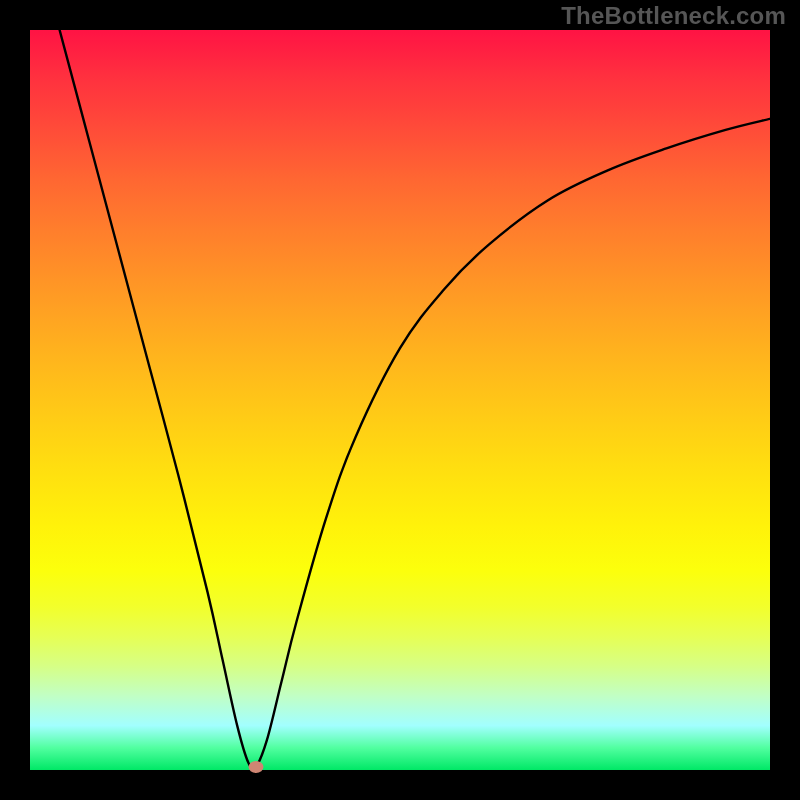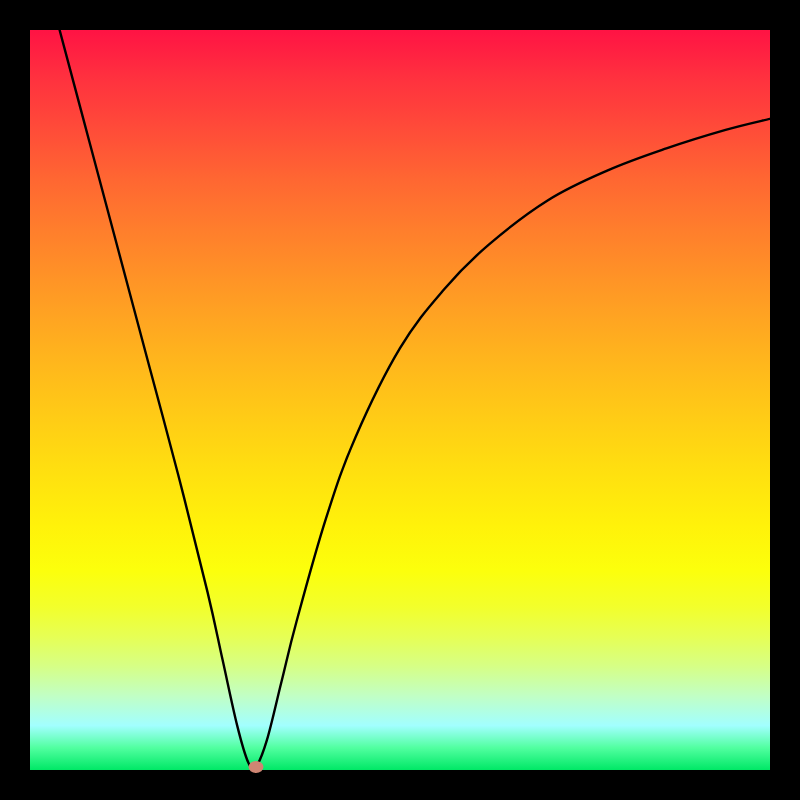--- a/index.html
+++ b/index.html
@@ -60,19 +60,20 @@
     height: 12px;
     border-radius: 50%;
     background: #cf8573;
     transform: translate(-50%, -50%);
   }
 </style>
 </head>
 <body>
 
 <div class="frame">
+  <div class="watermark">TheBottleneck.com</div>
   <div class="plot">
     <svg class="curve" viewBox="0 0 740 740" preserveAspectRatio="none">
       <path id="curve-path" d="M 29.60 0.00 C 34.93 19.98, 48.54 71.04, 59.20 111.00 C 69.86 150.96, 78.14 182.04, 88.80 222.00 C 99.46 261.96, 107.74 293.04, 118.40 333.00 C 129.06 372.96, 137.34 402.71, 148.00 444.00 C 158.66 485.29, 169.61 529.10, 177.60 562.40 C 185.59 595.70, 187.07 605.02, 192.40 629.00 C 197.73 652.98, 202.54 676.95, 207.20 695.60 C 211.86 714.25, 214.97 725.14, 218.30 732.60 C 221.63 740.06, 222.37 741.04, 225.70 737.04 C 229.03 733.04, 232.14 725.85, 236.80 710.40 C 241.46 694.95, 246.27 672.51, 251.60 651.20 C 256.93 629.89, 258.41 621.30, 266.40 592.00 C 274.39 562.70, 285.34 521.70, 296.00 488.40 C 306.66 455.10, 312.28 437.64, 325.60 407.00 C 338.92 376.36, 354.02 344.84, 370.00 318.20 C 385.98 291.56, 398.42 277.65, 414.40 259.00 C 430.38 240.35, 440.15 230.58, 458.80 214.60 C 477.45 198.62, 496.69 183.52, 518.00 170.20 C 539.31 156.88, 555.89 149.92, 577.20 140.60 C 598.51 131.28, 615.09 125.73, 636.40 118.40 C 657.71 111.07, 676.95 105.23, 695.60 99.90 C 714.25 94.57, 732.01 90.80, 740.00 88.80" fill="none" stroke="#000" stroke-width="2.4" stroke-linejoin="round" stroke-linecap="round"></path>
     </svg>
     <div id="marker" class="dot" style="left: 225.7px; top: 737.04px; background: rgb(207, 133, 115);"></div>
   </div>
 </div>
 
 </body></html>

